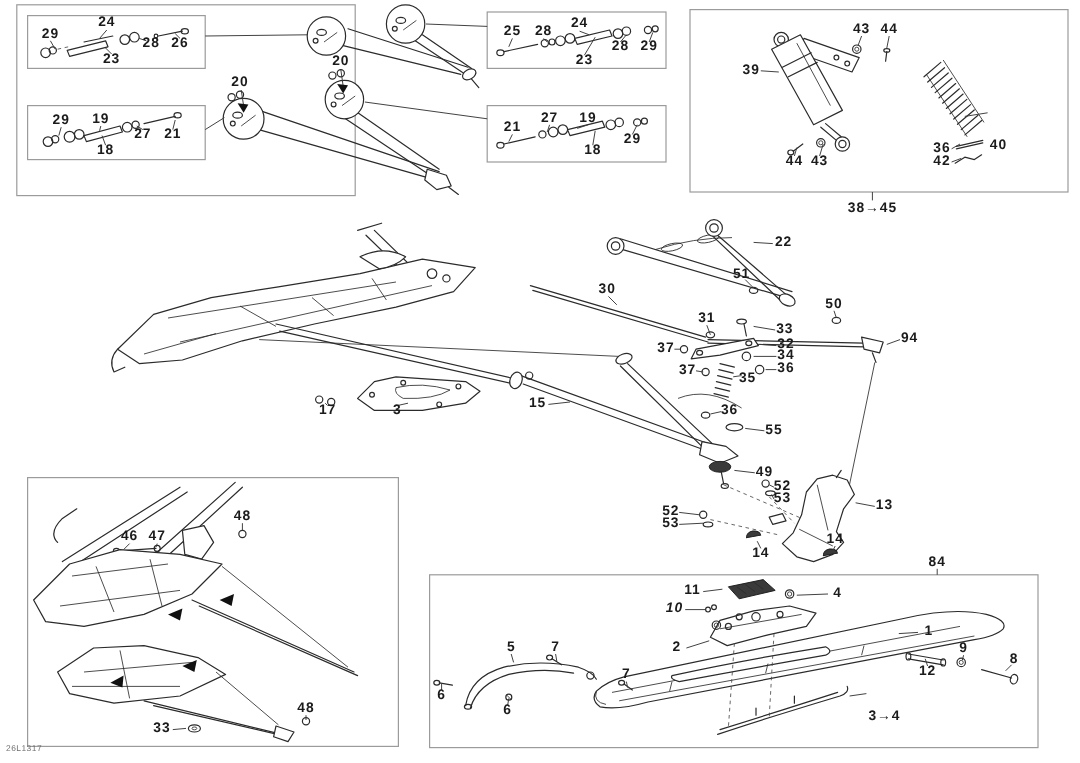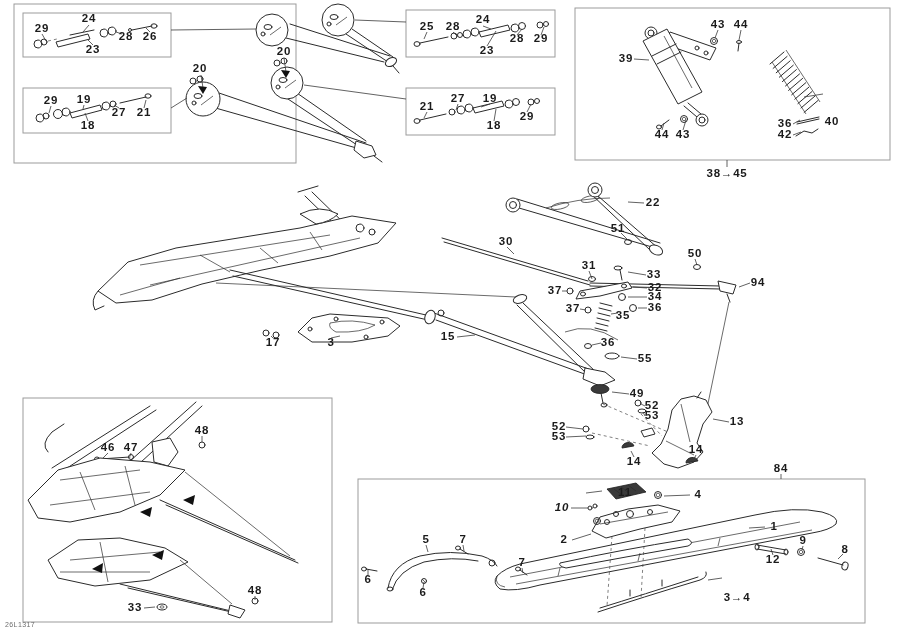--- a/index.html
+++ b/index.html
@@ -509,21 +509,21 @@
       <div class="callout" style="left: 634px; top: 462px;">14</div>
       <div class="callout" style="left: 696px; top: 450px;">14</div>
       <div class="callout" style="left: 331px; top: 343px;">3</div>
       <div class="callout" style="left: 273px; top: 343px;">17</div>
       <div class="callout" style="left: 781px; top: 469px;">84</div>
       <div class="callout" style="left: 202px; top: 431px;">48</div>
       <div class="callout" style="left: 108px; top: 448px;">46</div>
       <div class="callout" style="left: 131px; top: 448px;">47</div>
       <div class="callout" style="left: 135px; top: 608px;">33</div>
       <div class="callout" style="left: 255px; top: 591px;">48</div>
-      <div class="callout" style="left: 577px; top: 493px; margin-left: 48px;">11</div>
+      <div class="callout" style="left: 577px; top: 493px;">11</div>
       <div class="callout" style="left: 698px; top: 495px;">4</div>
       <div class="callout" style="left: 562px; top: 508px; font-style: italic;">10</div>
       <div class="callout" style="left: 564px; top: 540px;">2</div>
       <div class="callout" style="left: 774px; top: 527px;">1</div>
       <div class="callout" style="left: 426px; top: 540px;">5</div>
       <div class="callout" style="left: 463px; top: 540px;">7</div>
       <div class="callout" style="left: 522px; top: 563px;">7</div>
       <div class="callout" style="left: 368px; top: 580px;">6</div>
       <div class="callout" style="left: 423px; top: 593px;">6</div>
       <div class="callout" style="left: 803px; top: 541px;">9</div>

